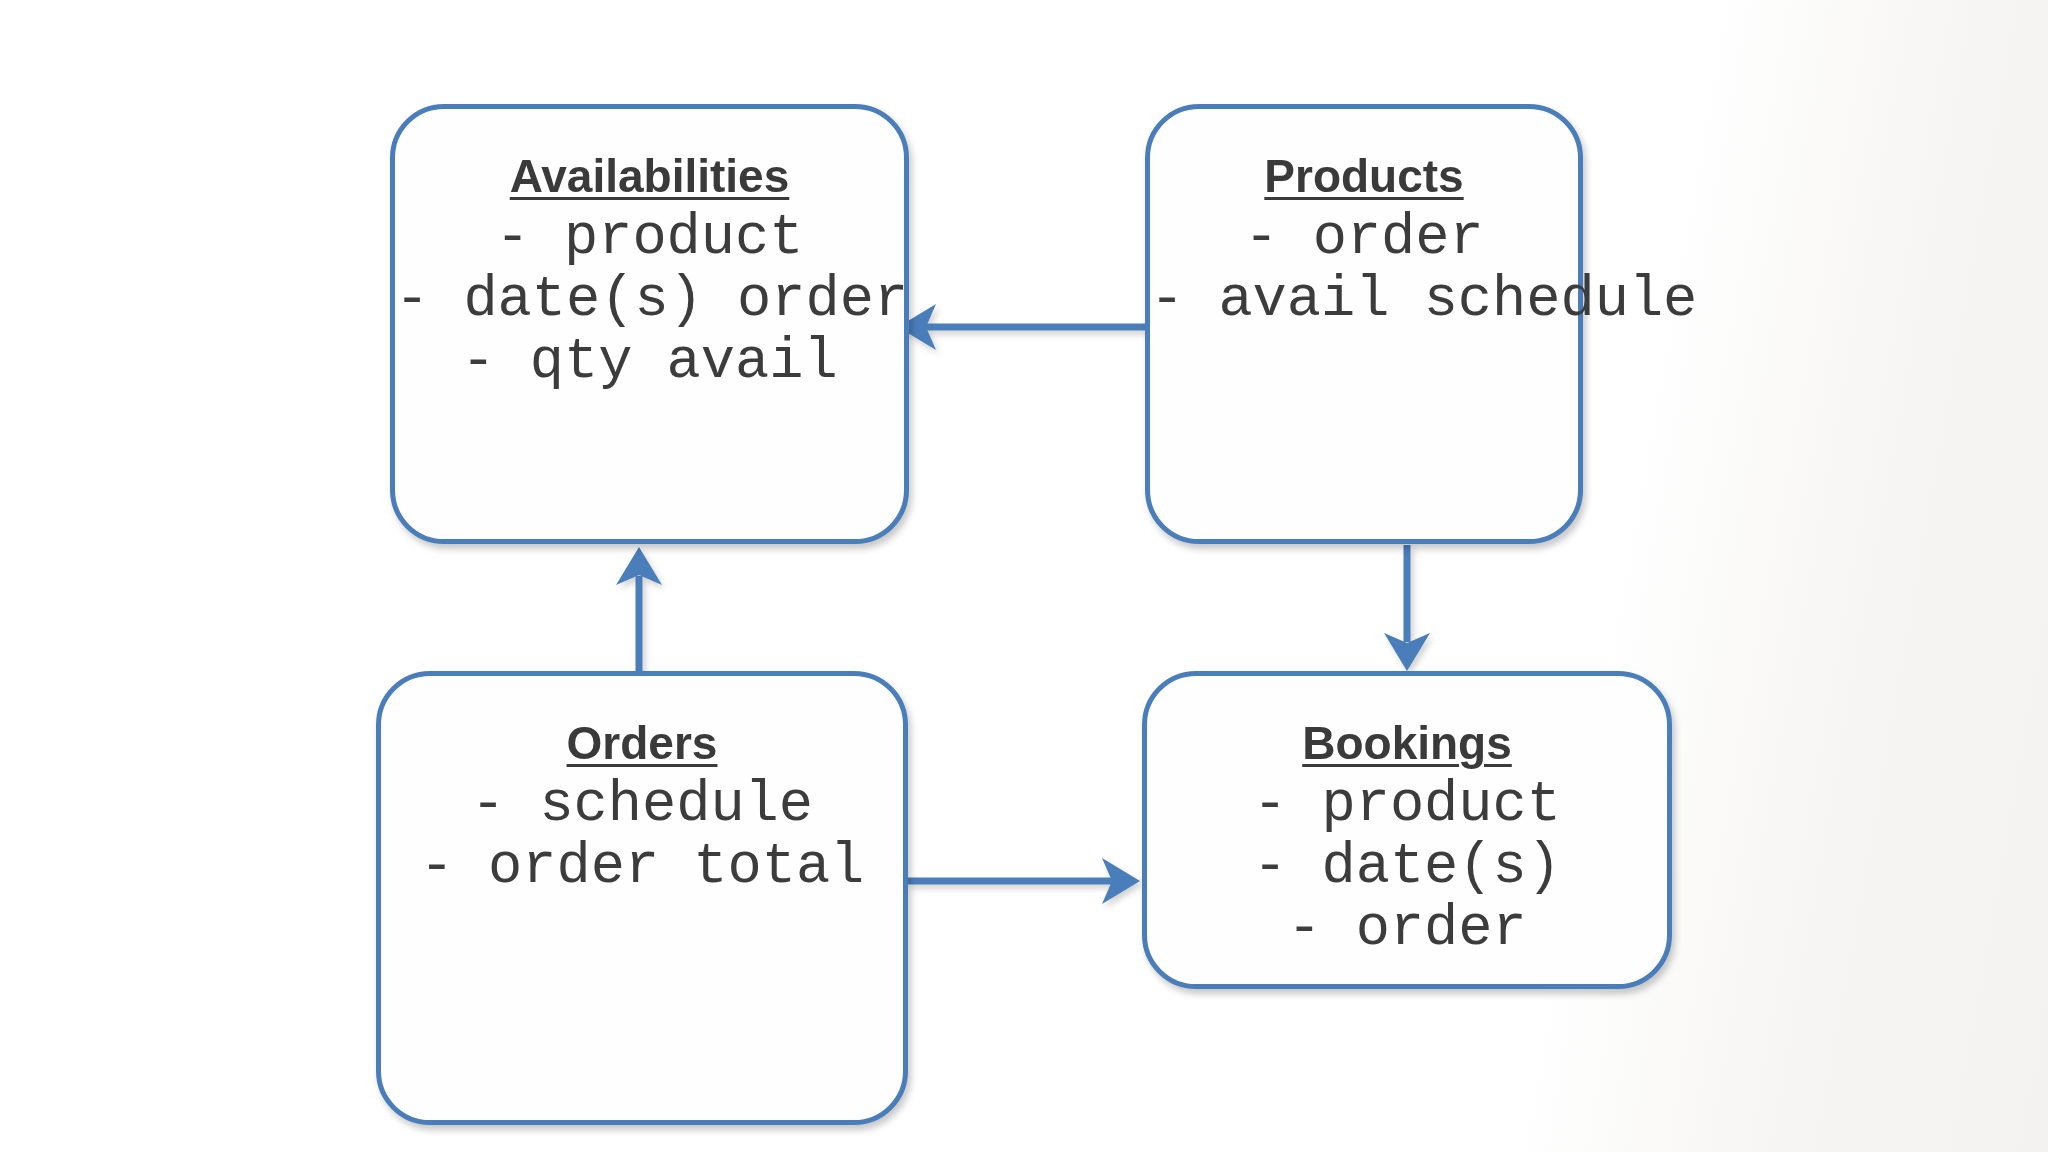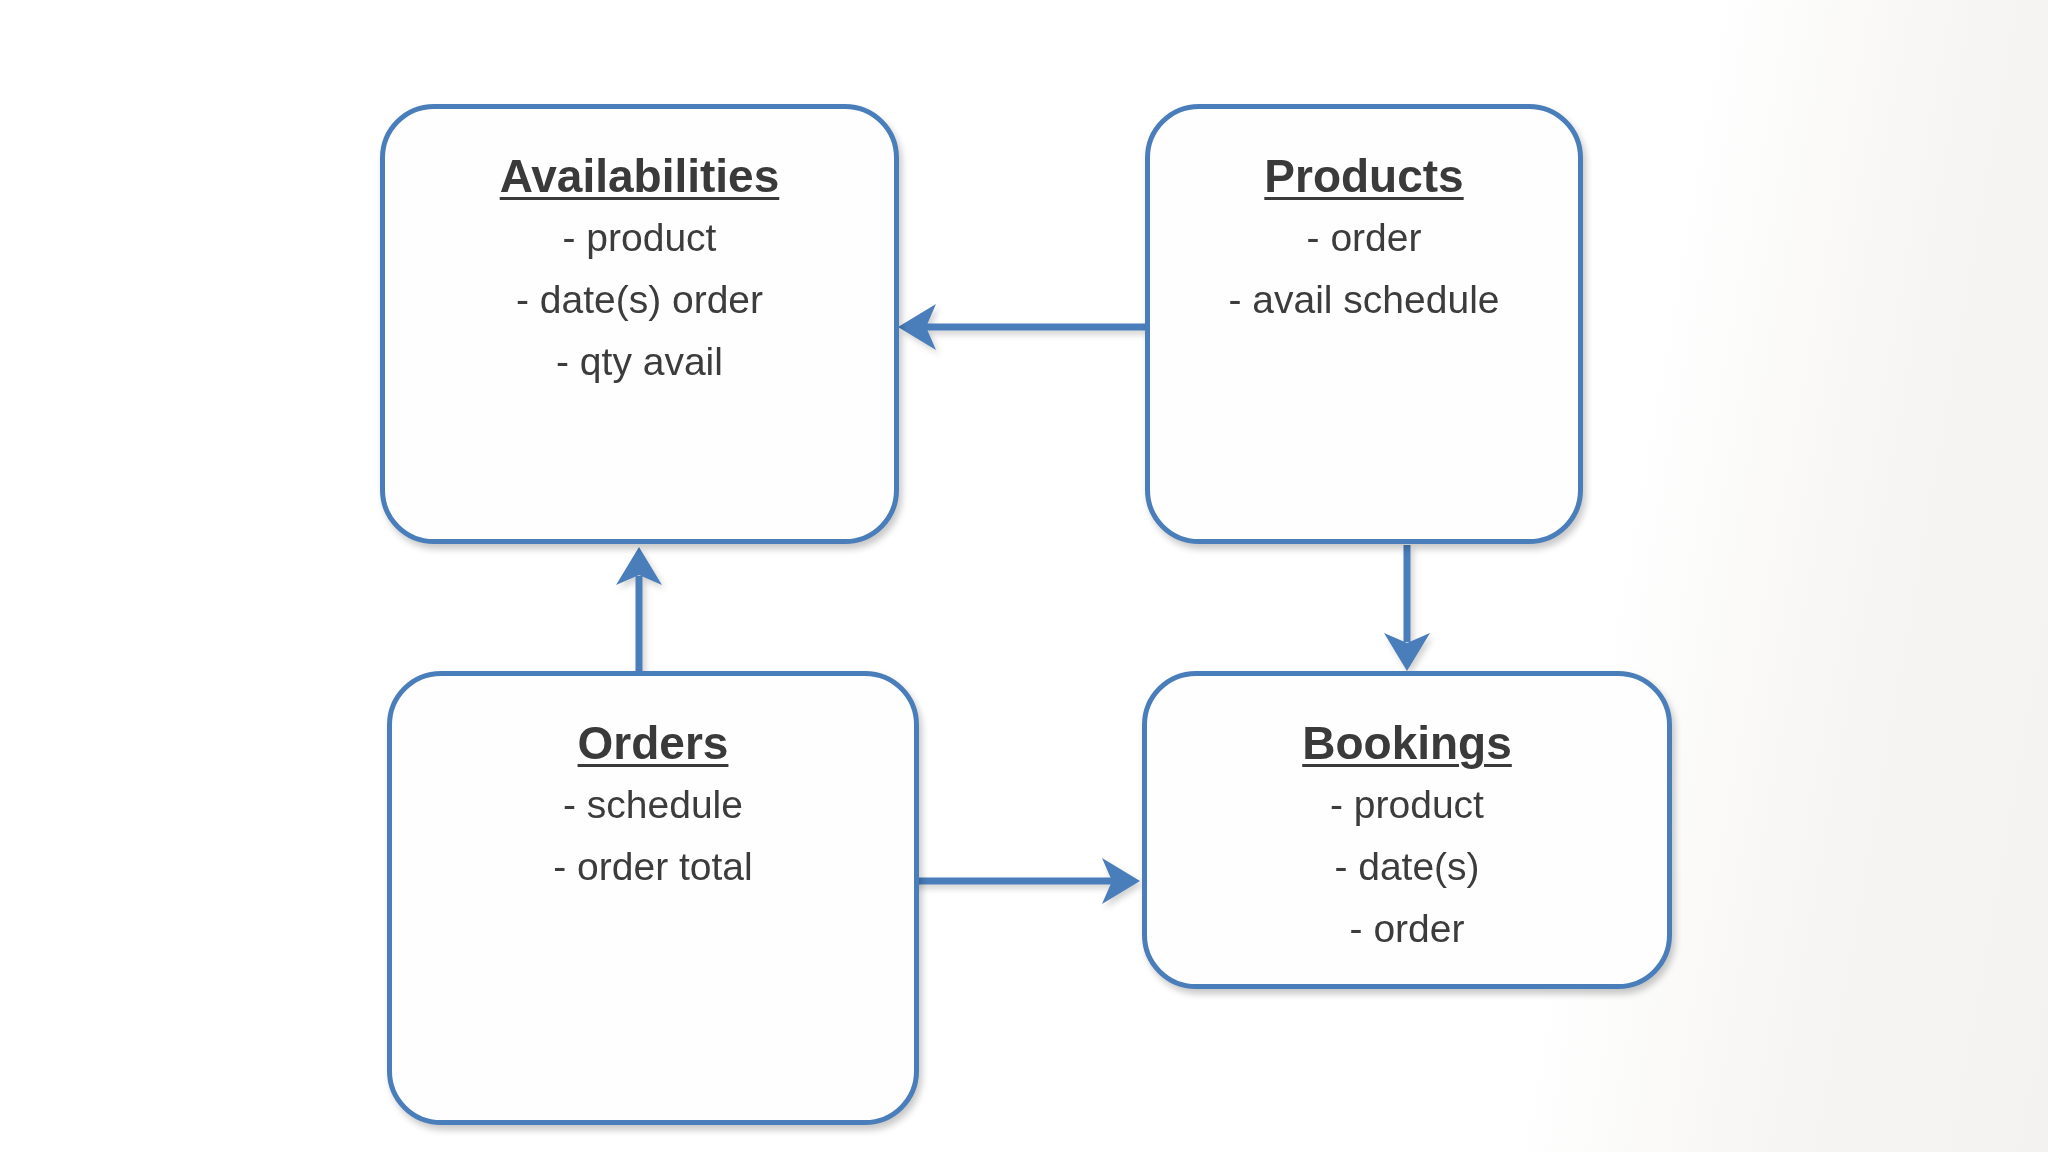--- a/index.html
+++ b/index.html
@@ -35,27 +35,28 @@
   .node-title {
     font-size: 46px;
     font-weight: bold;
     line-height: 62px;
     color: #3a3a3a;
     text-decoration: underline;
     text-decoration-thickness: 3px;
     text-underline-offset: 5px;
   }
   .node-item {
-    font-size: 39px;
+    font-size: 57px;
     line-height: 62px;
     white-space: pre;
+    font-family: Liberation Mono, monospace;
   }
-  .node-availabilities { left: 380px; top: 104px;  width: 519px; height: 440px; }
+  .node-availabilities { left: 390px; top: 104px;  width: 519px; height: 440px; }
   .node-products       { left: 1145px; top: 104px; width: 438px; height: 440px; }
-  .node-orders         { left: 376px; top: 671px;  width: 532px; height: 454px; margin-left: 11px; }
+  .node-orders         { left: 376px; top: 671px;  width: 532px; height: 454px; }
   .node-bookings       { left: 1142px; top: 671px; width: 530px; height: 318px; }
 </style>
 </head>
 <body>
 
 <div class="canvas">
 
   <svg class="arrows" width="2048" height="1152" viewBox="0 0 2048 1152">
 
     <g>

